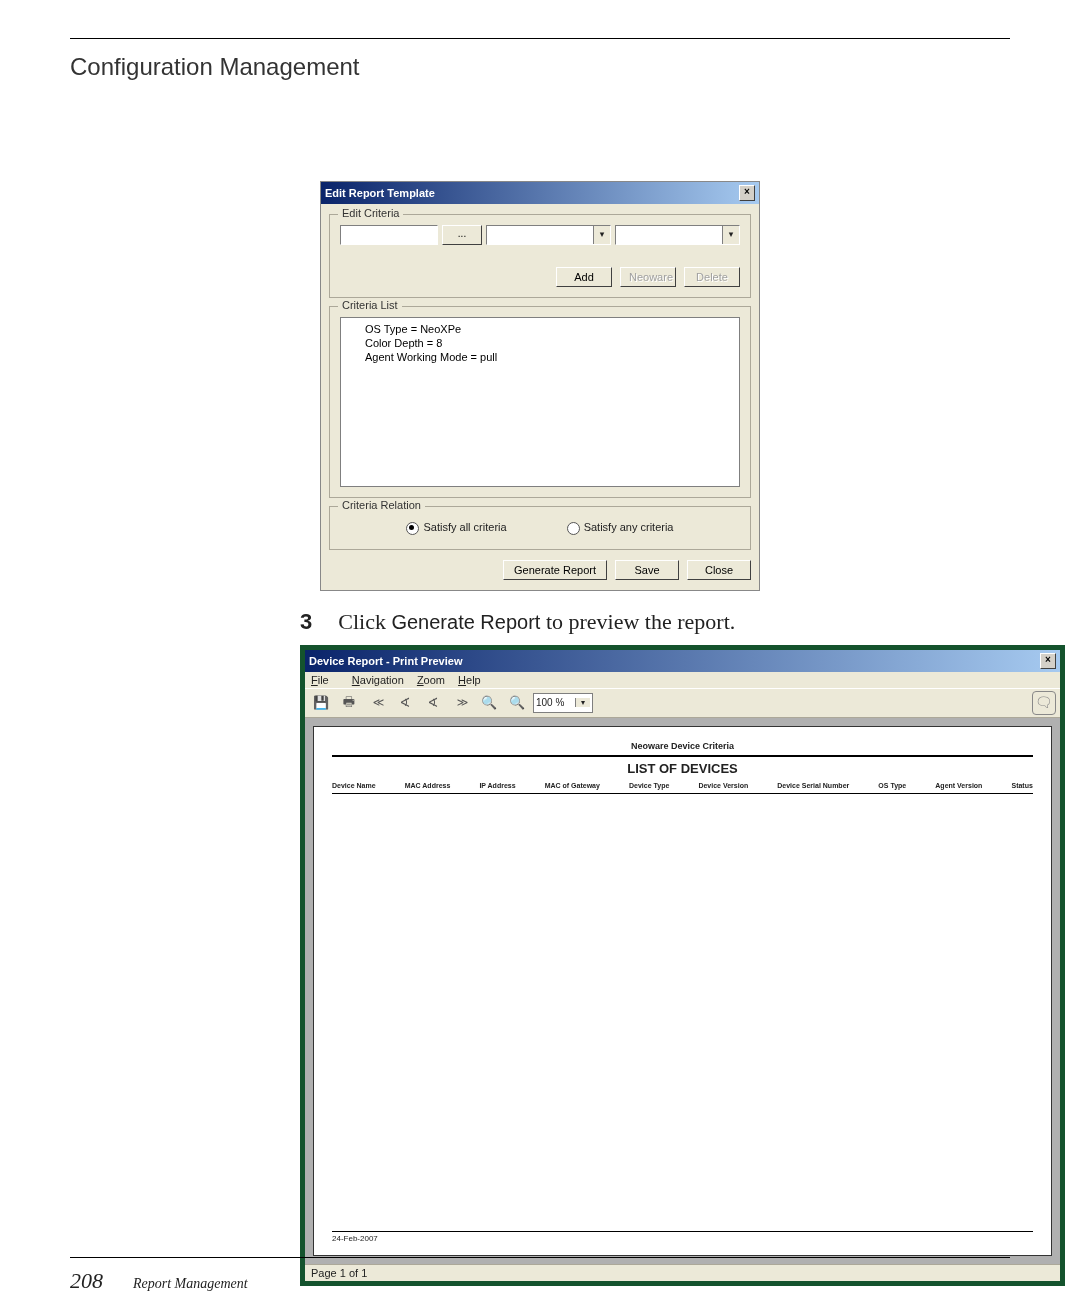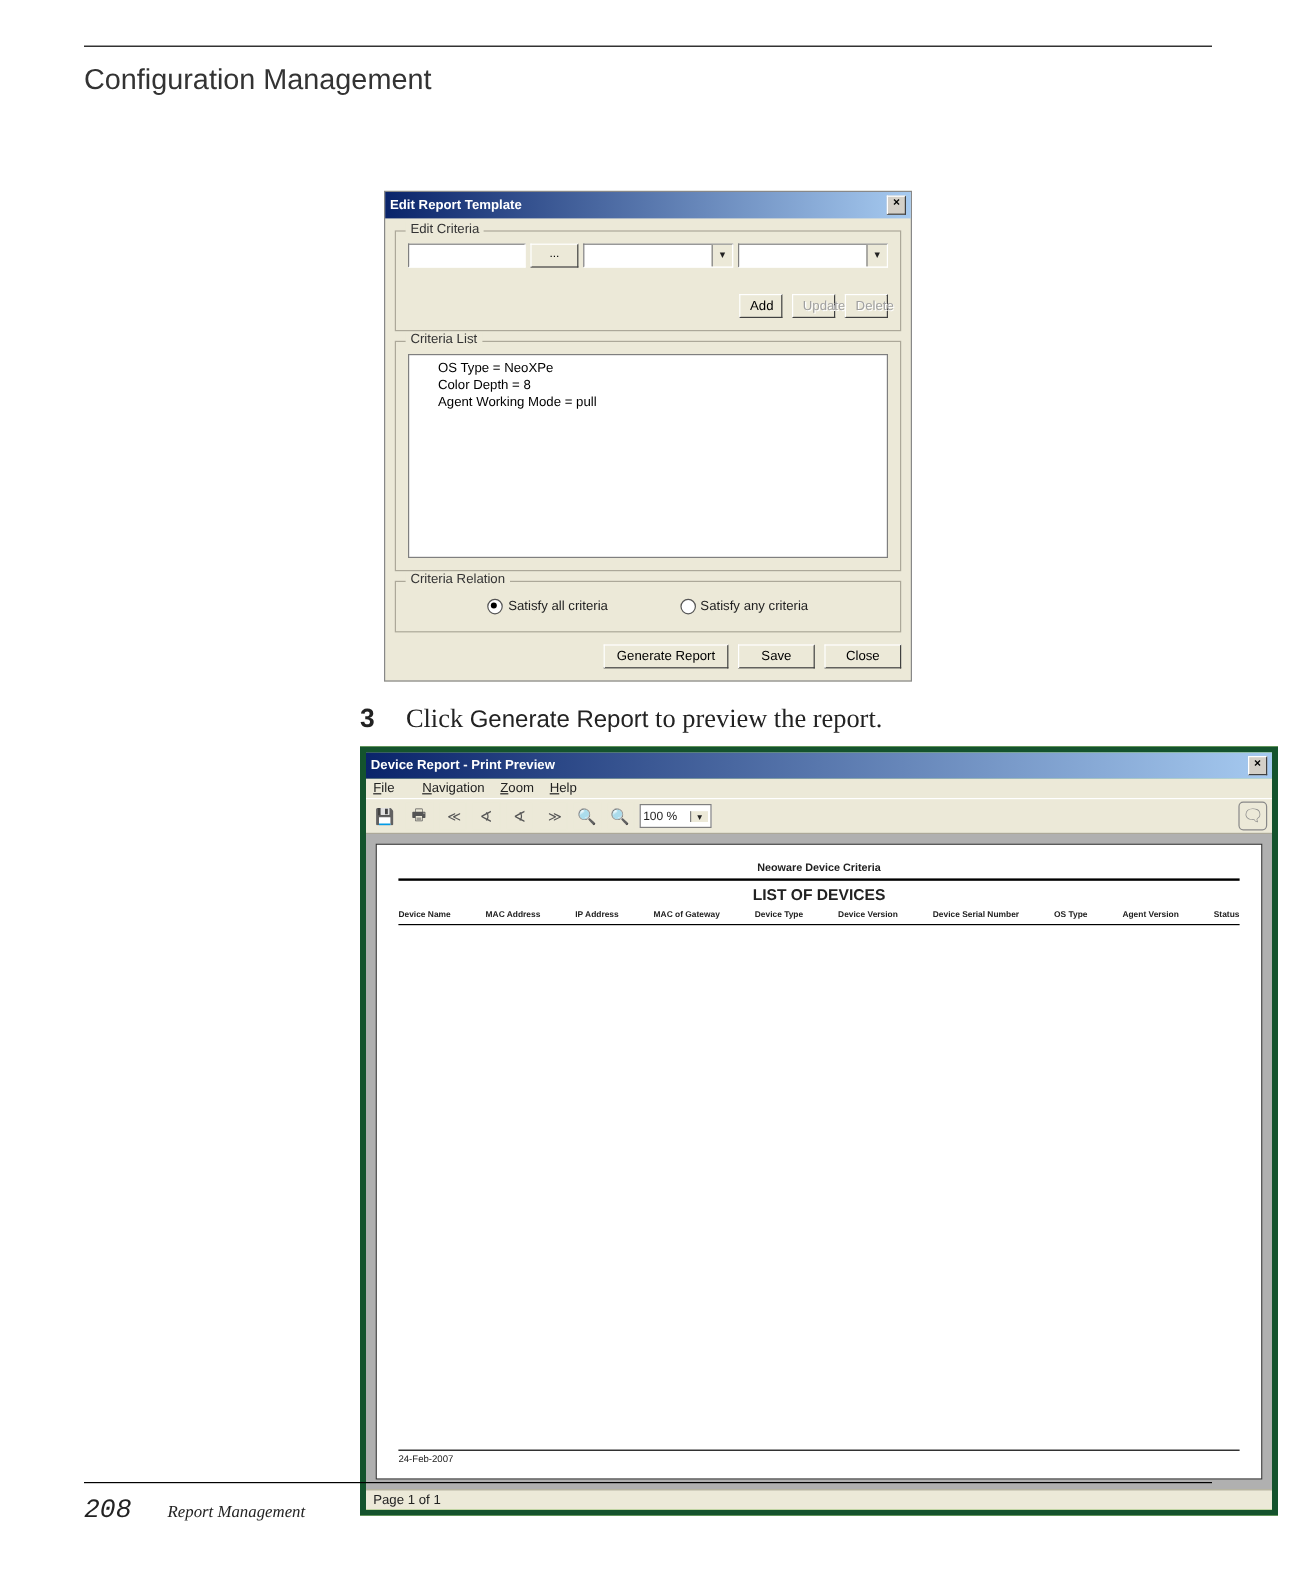--- a/index.html
+++ b/index.html
@@ -23,21 +23,21 @@
     margin: 0;
   }
   .header-title {
     font-size: 24px;
     font-weight: 300;
     color: #333;
     margin: 14px 0 0 0;
   }
   .dialog1 {
     width: 438px;
-    margin: 78px auto 18px auto;
+    margin: 100px auto 18px auto;
     background: #ece9d8;
     border: 1px solid #888;
     font-family: Tahoma, Arial, sans-serif;
   }
   .titlebar {
     height: 20px;
     background: linear-gradient(to right, #0a246a, #a6caf0);
     color: #fff;
     font-size: 11px;
     font-weight: bold;
@@ -115,21 +115,21 @@
     text-align:center;
     font-size:9px;
     line-height:16px;
   }
   .edit-actions {
     display:flex;
     justify-content:flex-end;
     gap:8px;
     margin-top: 22px;
   }
-  .edit-actions .btn { width: 36px; }
+  .edit-actions .btn { width: 56px; }
   .criteria-list {
     background:#fff;
     border:1px solid #7f7f7f;
     height: 160px;
     font-size: 11px;
     padding: 4px 24px;
     color:#000;
   }
   .criteria-list div { line-height: 14px; }
   .relation-row {
@@ -246,21 +246,21 @@
     position:absolute;
     left:70px; right:70px; bottom:40px;
   }
   .footer-row {
     display:flex;
     align-items:baseline;
     gap:30px;
     font-family:"Times New Roman", serif;
     margin-top: 10px;
   }
-  .footer-row .pg { font-style:italic; font-size:22px;font-family:Liberation Mono, monospace;}
+  .footer-row .pg { font-style:italic; font-size:22px;}
   .footer-row .sec { font-style:italic; font-size:14px;}
   .balloon-icon {
     margin-left:auto;
     width:22px;height:22px;
     border:1px solid #888;
     border-radius:4px;
     color:#888;
     text-align:center;
     line-height:20px;
     font-size:14px;
@@ -286,21 +286,21 @@
           <div class="btn small">...</div>
           <div class="sunken field2">
               <span class="combo-arrow">▾</span>
             </div>
           <div class="sunken field3">
               <span class="combo-arrow">▾</span>
             </div>
         </div>
         <div class="edit-actions">
           <button class="btn">Add</button>
-          <button class="btn disabled">Update</button>
+          <button class="btn disabled">Neoware</button>
           <button class="btn disabled">Delete</button>
         </div>
       </div>
 
       <div class="groupbox">
         <div class="legend">Criteria List</div>
         <div class="criteria-list">
           <div>OS Type = NeoXPe</div>
           <div>Color Depth = 8</div>
           <div>Agent Working Mode = pull</div>

